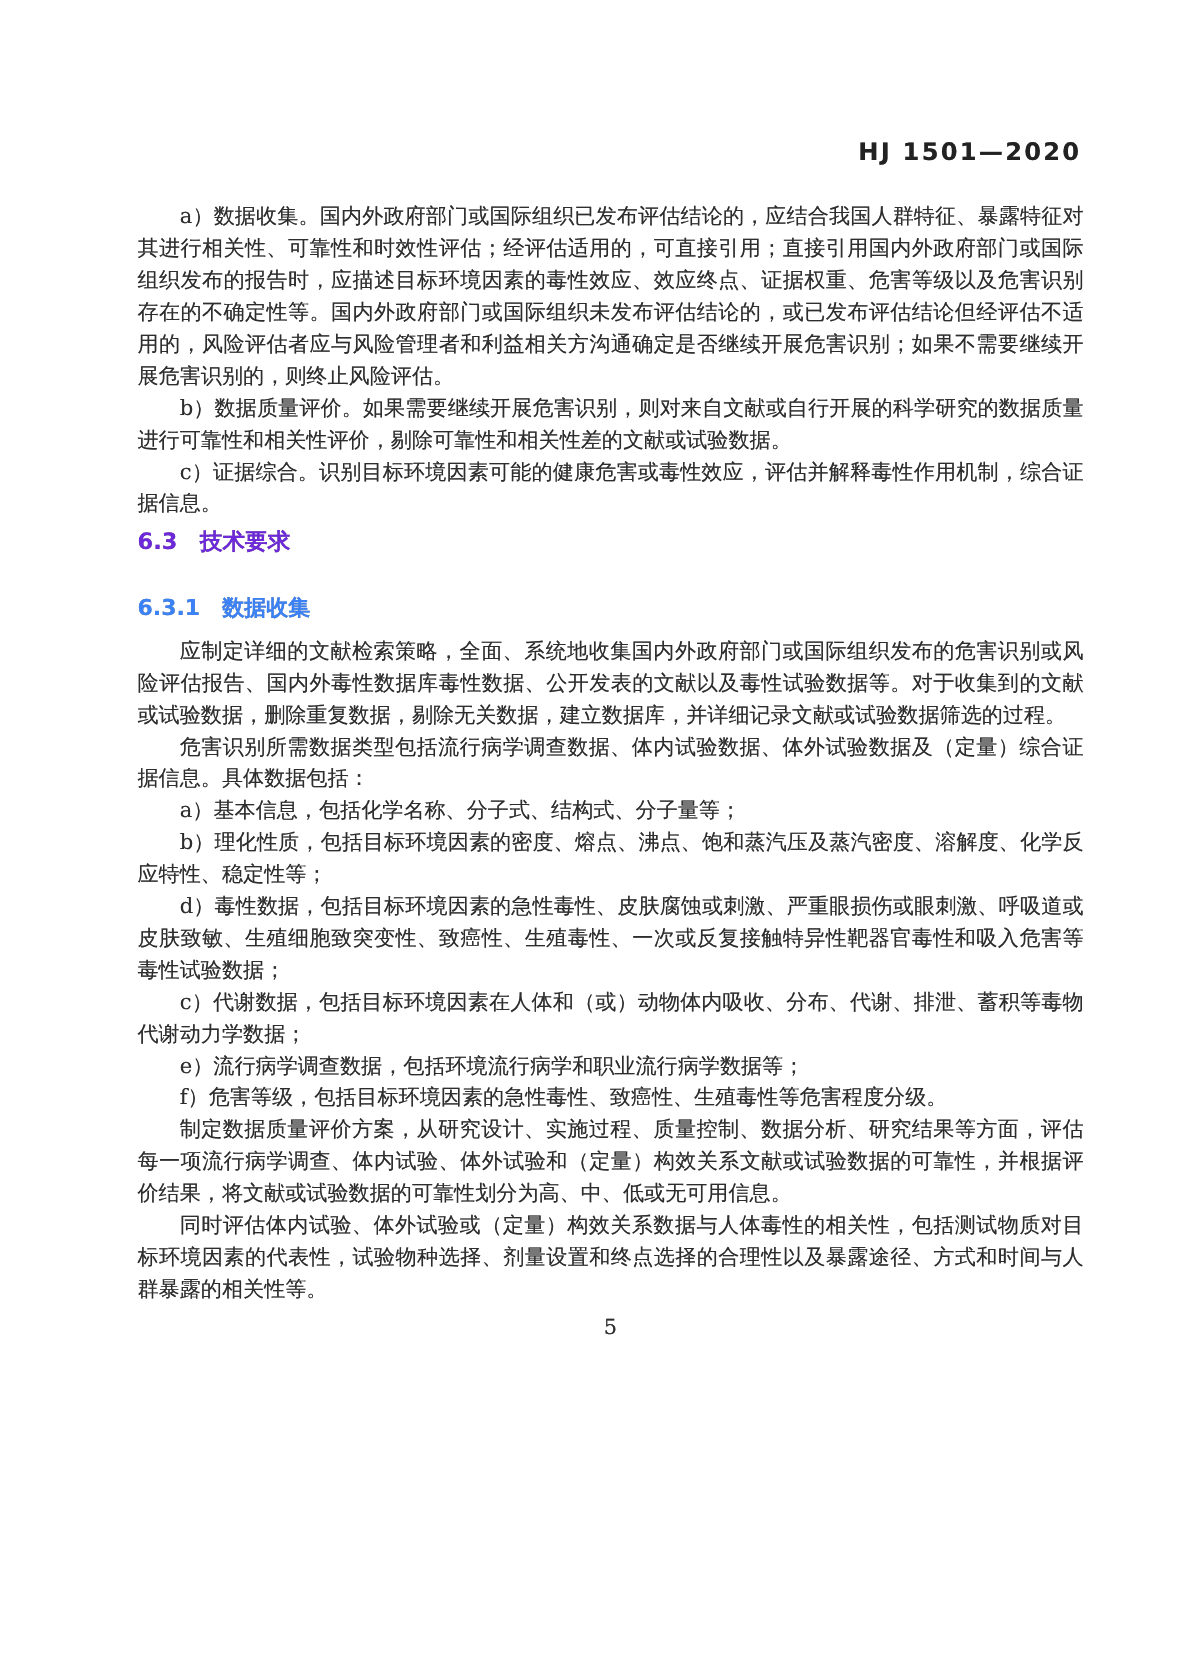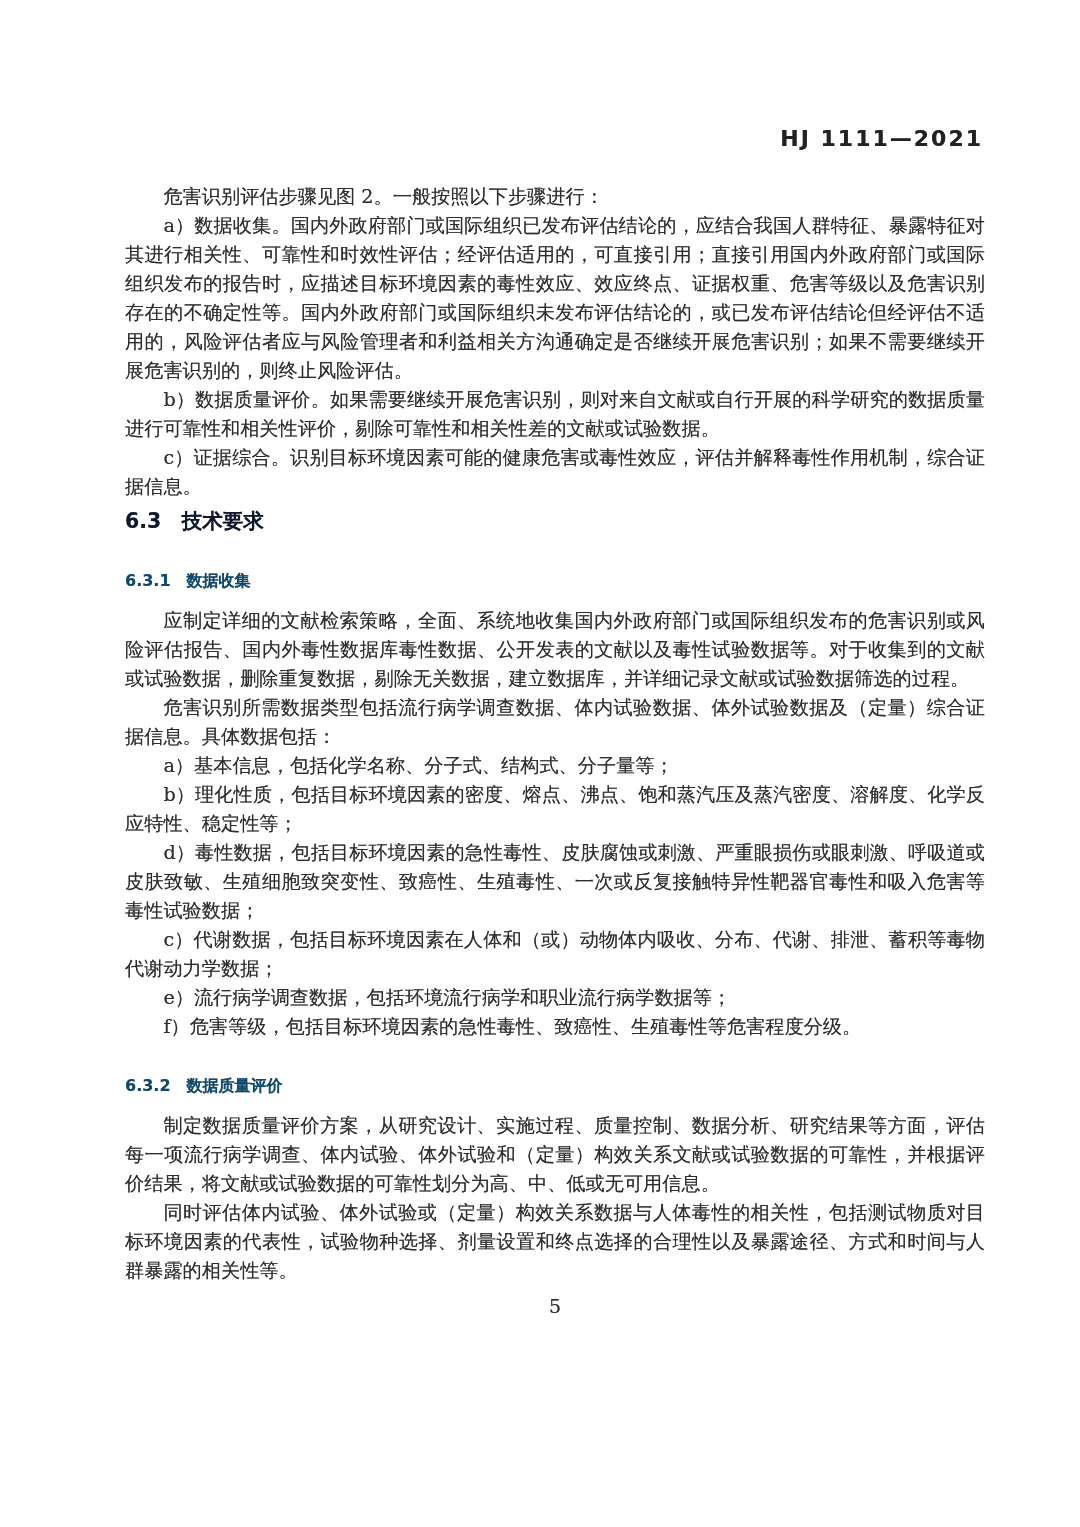--- a/index.html
+++ b/index.html
@@ -42,56 +42,55 @@
   .body-p {
     margin: 0;
     text-indent: 2em;
   }
 
   .sec-heading {
     font-family: "DejaVu Sans", "Liberation Sans", sans-serif;
     font-weight: 700;
     font-size: 20.5px;
     line-height: 30px;
-    color: #0f172a;
+    color: #6d28d9;
     margin: 5px 0 0 0;
     text-align: left;
     text-indent: 0;
   }
 
   .sub-heading {
     font-family: "DejaVu Sans", "Liberation Sans", sans-serif;
     font-weight: 700;
-    font-size: 16px;
+    font-size: 20px;
     line-height: 30px;
-    color: #0c4a6e;
+    color: #3b82f6;
     margin: 30px 0 10px 0;
     text-align: left;
     text-indent: 0;
   }
 
   .page-footer {
     margin-top: 7px;
     text-align: center;
     font-size: 19px;
     line-height: 29px;
     text-indent: 0;
     color: #2d2d2d;
   }
 </style>
 </head>
 <body>
 
 <div class="page">
 
-  <div class="doc-header">HJ 1111—2021</div>
+  <div class="doc-header">HJ 1501—2020</div>
 
   <div class="content">
 
-    <p class="body-p">危害识别评估步骤见图 2。一般按照以下步骤进行：</p>
 
     <p class="body-p">a）数据收集。国内外政府部门或国际组织已发布评估结论的，应结合我国人群特征、暴露特征对其进行相关性、可靠性和时效性评估；经评估适用的，可直接引用；直接引用国内外政府部门或国际组织发布的报告时，应描述目标环境因素的毒性效应、效应终点、证据权重、危害等级以及危害识别存在的不确定性等。国内外政府部门或国际组织未发布评估结论的，或已发布评估结论但经评估不适用的，风险评估者应与风险管理者和利益相关方沟通确定是否继续开展危害识别；如果不需要继续开展危害识别的，则终止风险评估。</p>
 
     <p class="body-p">b）数据质量评价。如果需要继续开展危害识别，则对来自文献或自行开展的科学研究的数据质量进行可靠性和相关性评价，剔除可靠性和相关性差的文献或试验数据。</p>
 
     <p class="body-p">c）证据综合。识别目标环境因素可能的健康危害或毒性效应，评估并解释毒性作用机制，综合证据信息。</p>
 
 
     <div class="sec-heading">6.3　技术要求</div>
 
@@ -106,21 +105,20 @@
     <p class="body-p">b）理化性质，包括目标环境因素的密度、熔点、沸点、饱和蒸汽压及蒸汽密度、溶解度、化学反应特性、稳定性等；</p>
 
     <p class="body-p">d）毒性数据，包括目标环境因素的急性毒性、皮肤腐蚀或刺激、严重眼损伤或眼刺激、呼吸道或皮肤致敏、生殖细胞致突变性、致癌性、生殖毒性、一次或反复接触特异性靶器官毒性和吸入危害等毒性试验数据；</p>
 
     <p class="body-p">c）代谢数据，包括目标环境因素在人体和（或）动物体内吸收、分布、代谢、排泄、蓄积等毒物代谢动力学数据；</p>
 
     <p class="body-p">e）流行病学调查数据，包括环境流行病学和职业流行病学数据等；</p>
 
     <p class="body-p">f）危害等级，包括目标环境因素的急性毒性、致癌性、生殖毒性等危害程度分级。</p>
 
-    <div class="sub-heading">6.3.2　数据质量评价</div>
 
     <p class="body-p">制定数据质量评价方案，从研究设计、实施过程、质量控制、数据分析、研究结果等方面，评估每一项流行病学调查、体内试验、体外试验和（定量）构效关系文献或试验数据的可靠性，并根据评价结果，将文献或试验数据的可靠性划分为高、中、低或无可用信息。</p>
 
     <p class="body-p">同时评估体内试验、体外试验或（定量）构效关系数据与人体毒性的相关性，包括测试物质对目标环境因素的代表性，试验物种选择、剂量设置和终点选择的合理性以及暴露途径、方式和时间与人群暴露的相关性等。</p>
 
     <div class="page-footer">5</div>
 
   </div>
 
 </div>

